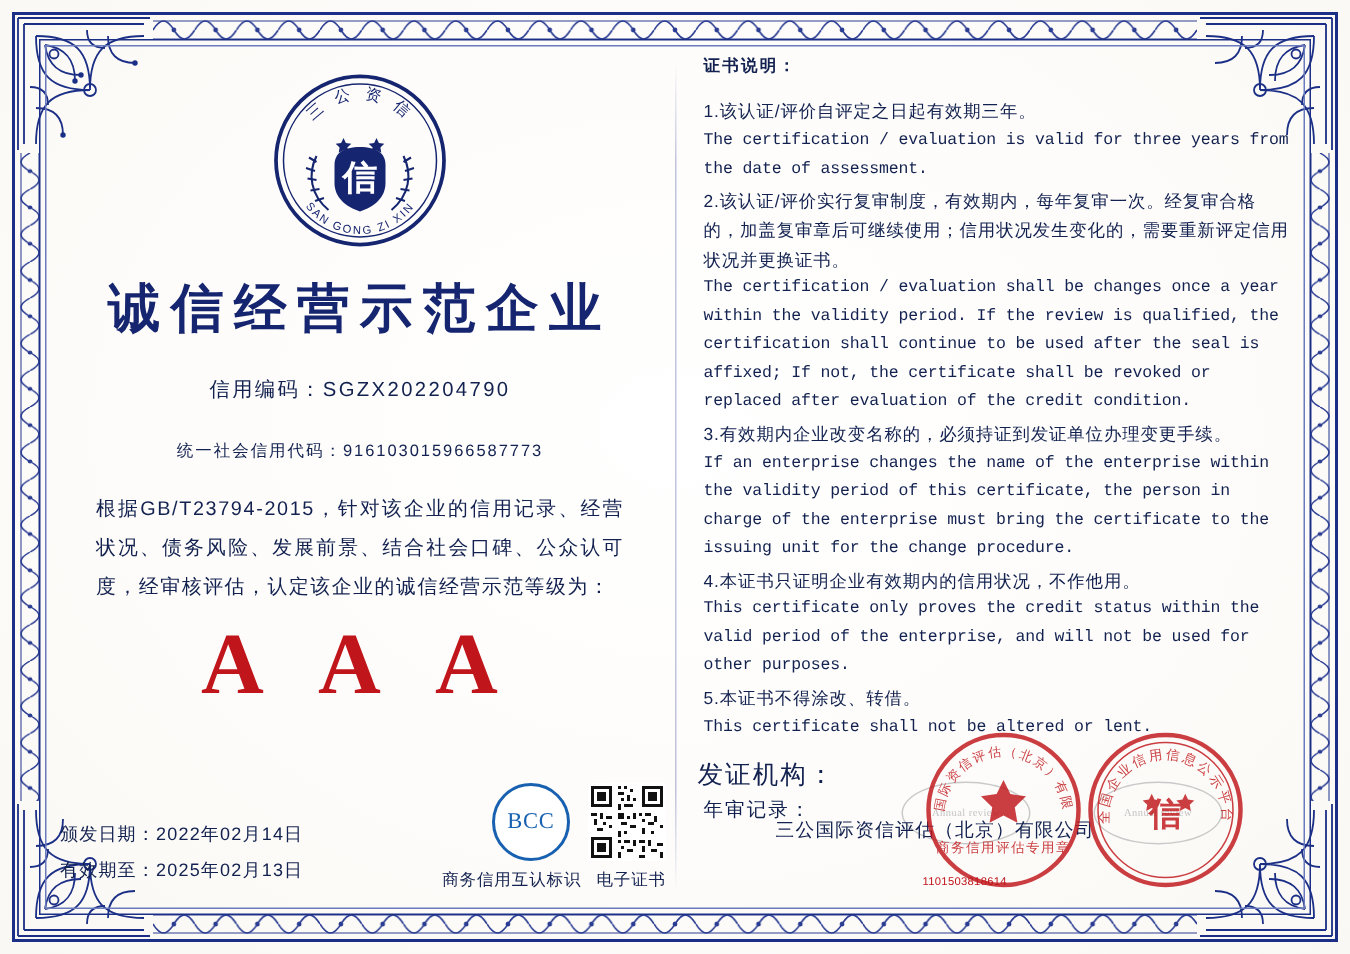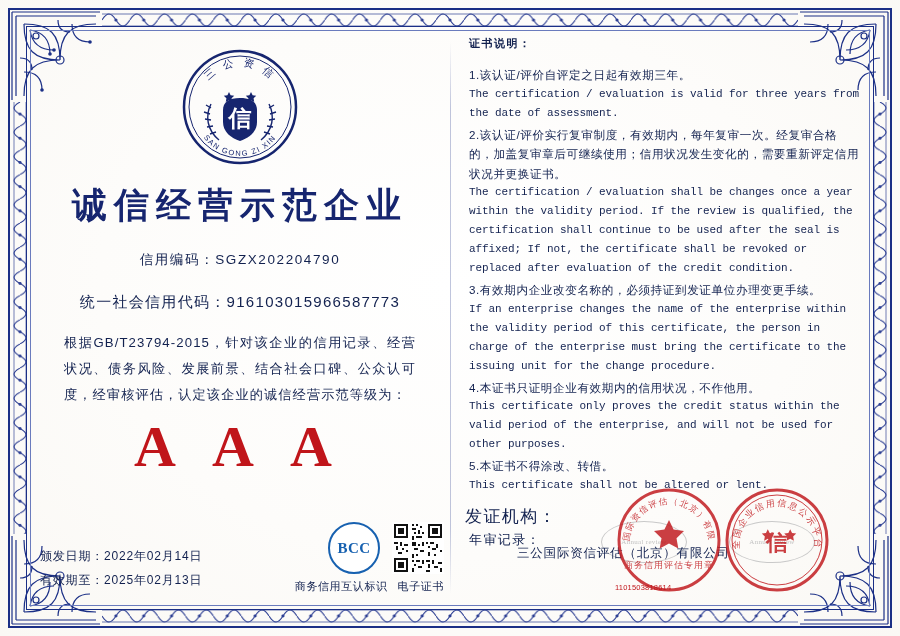--- a/index.html
+++ b/index.html
@@ -81,21 +81,21 @@
   .code-line{
     margin-top:22px;
     font-size:13.5px;
     color:#12214f;
     font-family:"Liberation Sans", sans-serif;
     letter-spacing:1.6px;
     white-space:nowrap;
   }
   .uscc-line{
     margin-top:24px;
-    font-size:15px;
+    font-size:11px;
     color:#12214f;
     letter-spacing:1.3px;
     white-space:nowrap;
   }
   .para{
     margin-top:18px;
     width:352px;
     font-size:13.2px;
     line-height:26px;
     color:#12214f;
@@ -123,21 +123,21 @@
   .fi-row .lbl{}
   .fi-url{font-size:11.5px;margin-bottom:5px;letter-spacing:.4px;}
   .fi-badges{
     position:absolute;right:-4px;bottom:22px;
     display:flex;align-items:flex-end;gap:12px;
   }
   .bcc{
     width:48px;height:48px;border-radius:50%;
     border:2px solid #1761b0;
     display:flex;align-items:center;justify-content:center;
-    color:#1761b0;font-weight:bold;font-size:15px;
+    color:#1761b0;font-weight:normal;font-size:15px;
     font-family:"Liberation Serif", serif;
     letter-spacing:.5px;
     background:#fff;
   }
   .qr{width:52px;height:52px;display:block;}
   .badge-caps{
     position:absolute;right:-4px;bottom:2px;
     display:flex;gap:10px;font-size:11px;color:#12214f;letter-spacing:.6px;font-family:Liberation Mono, monospace;
   }
 

